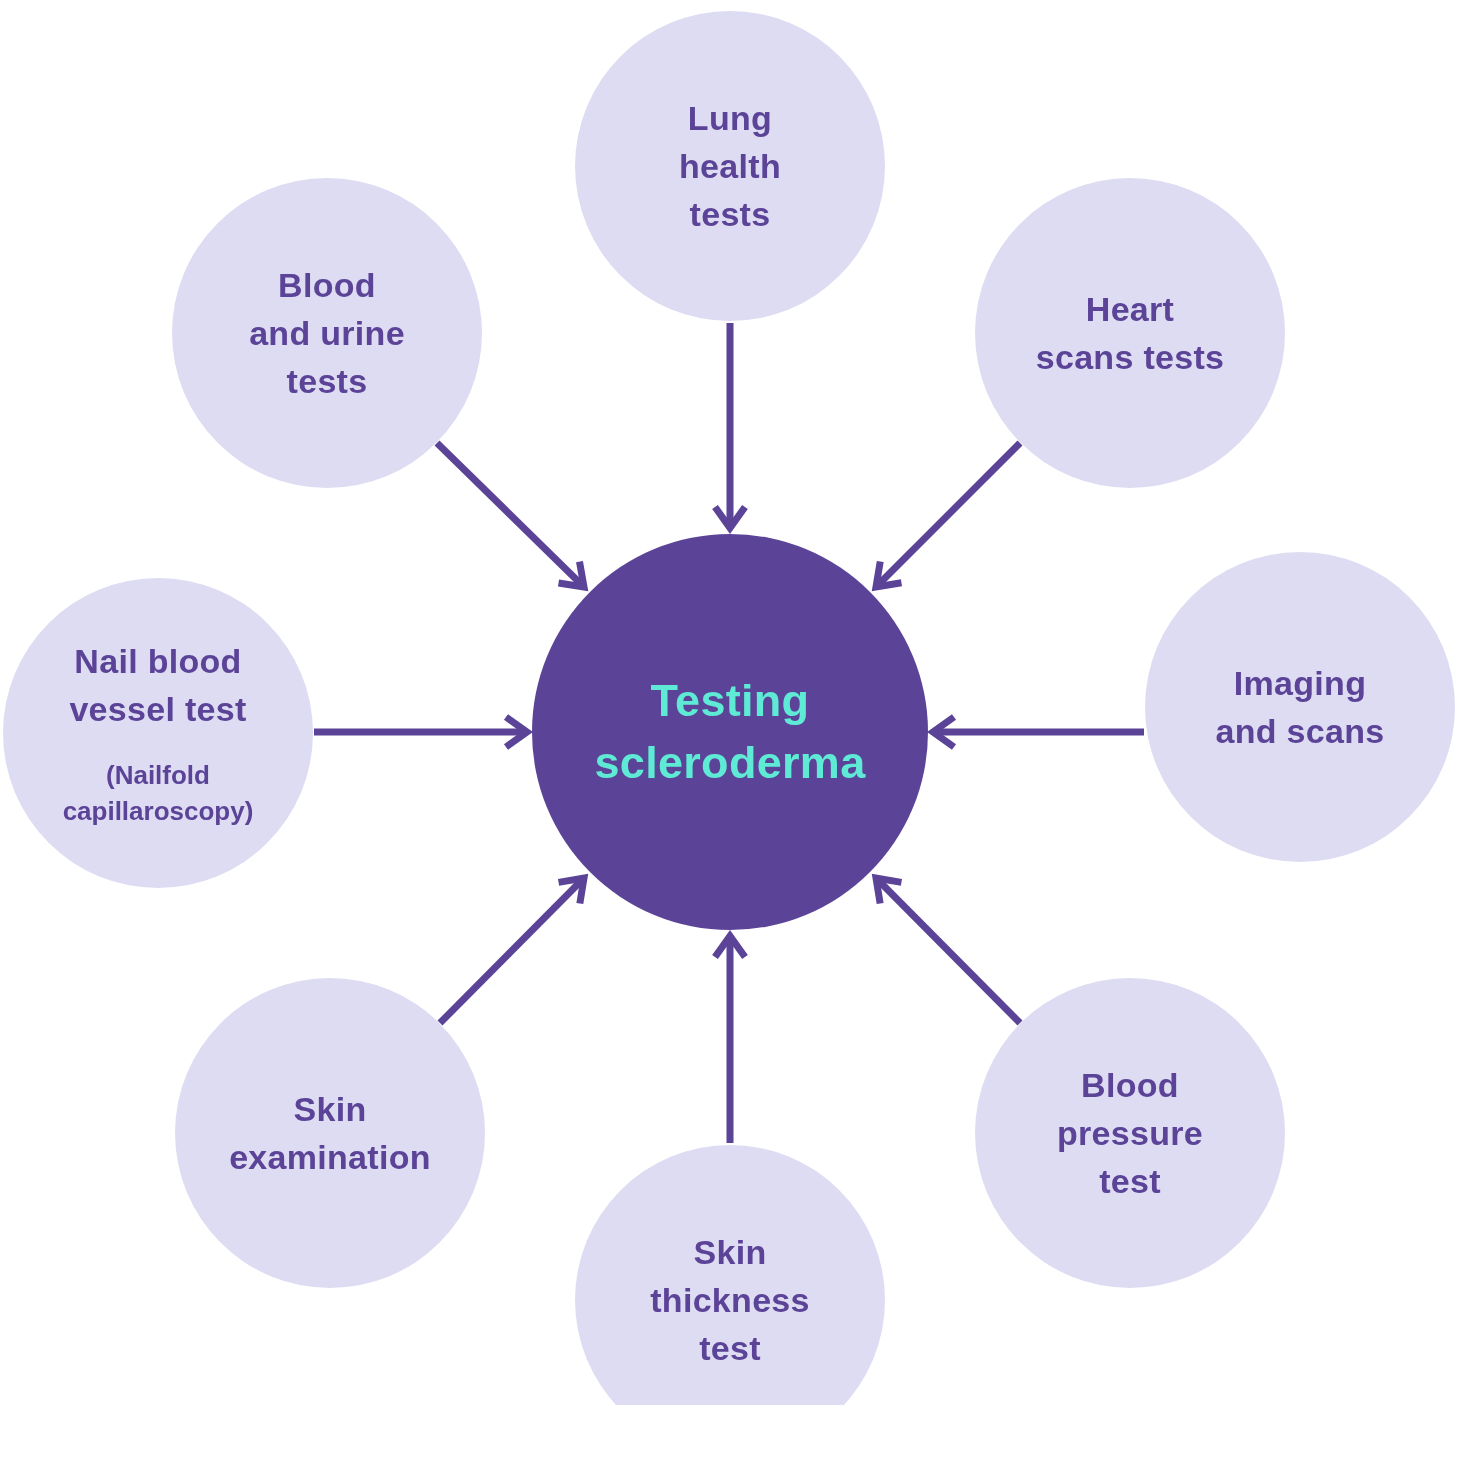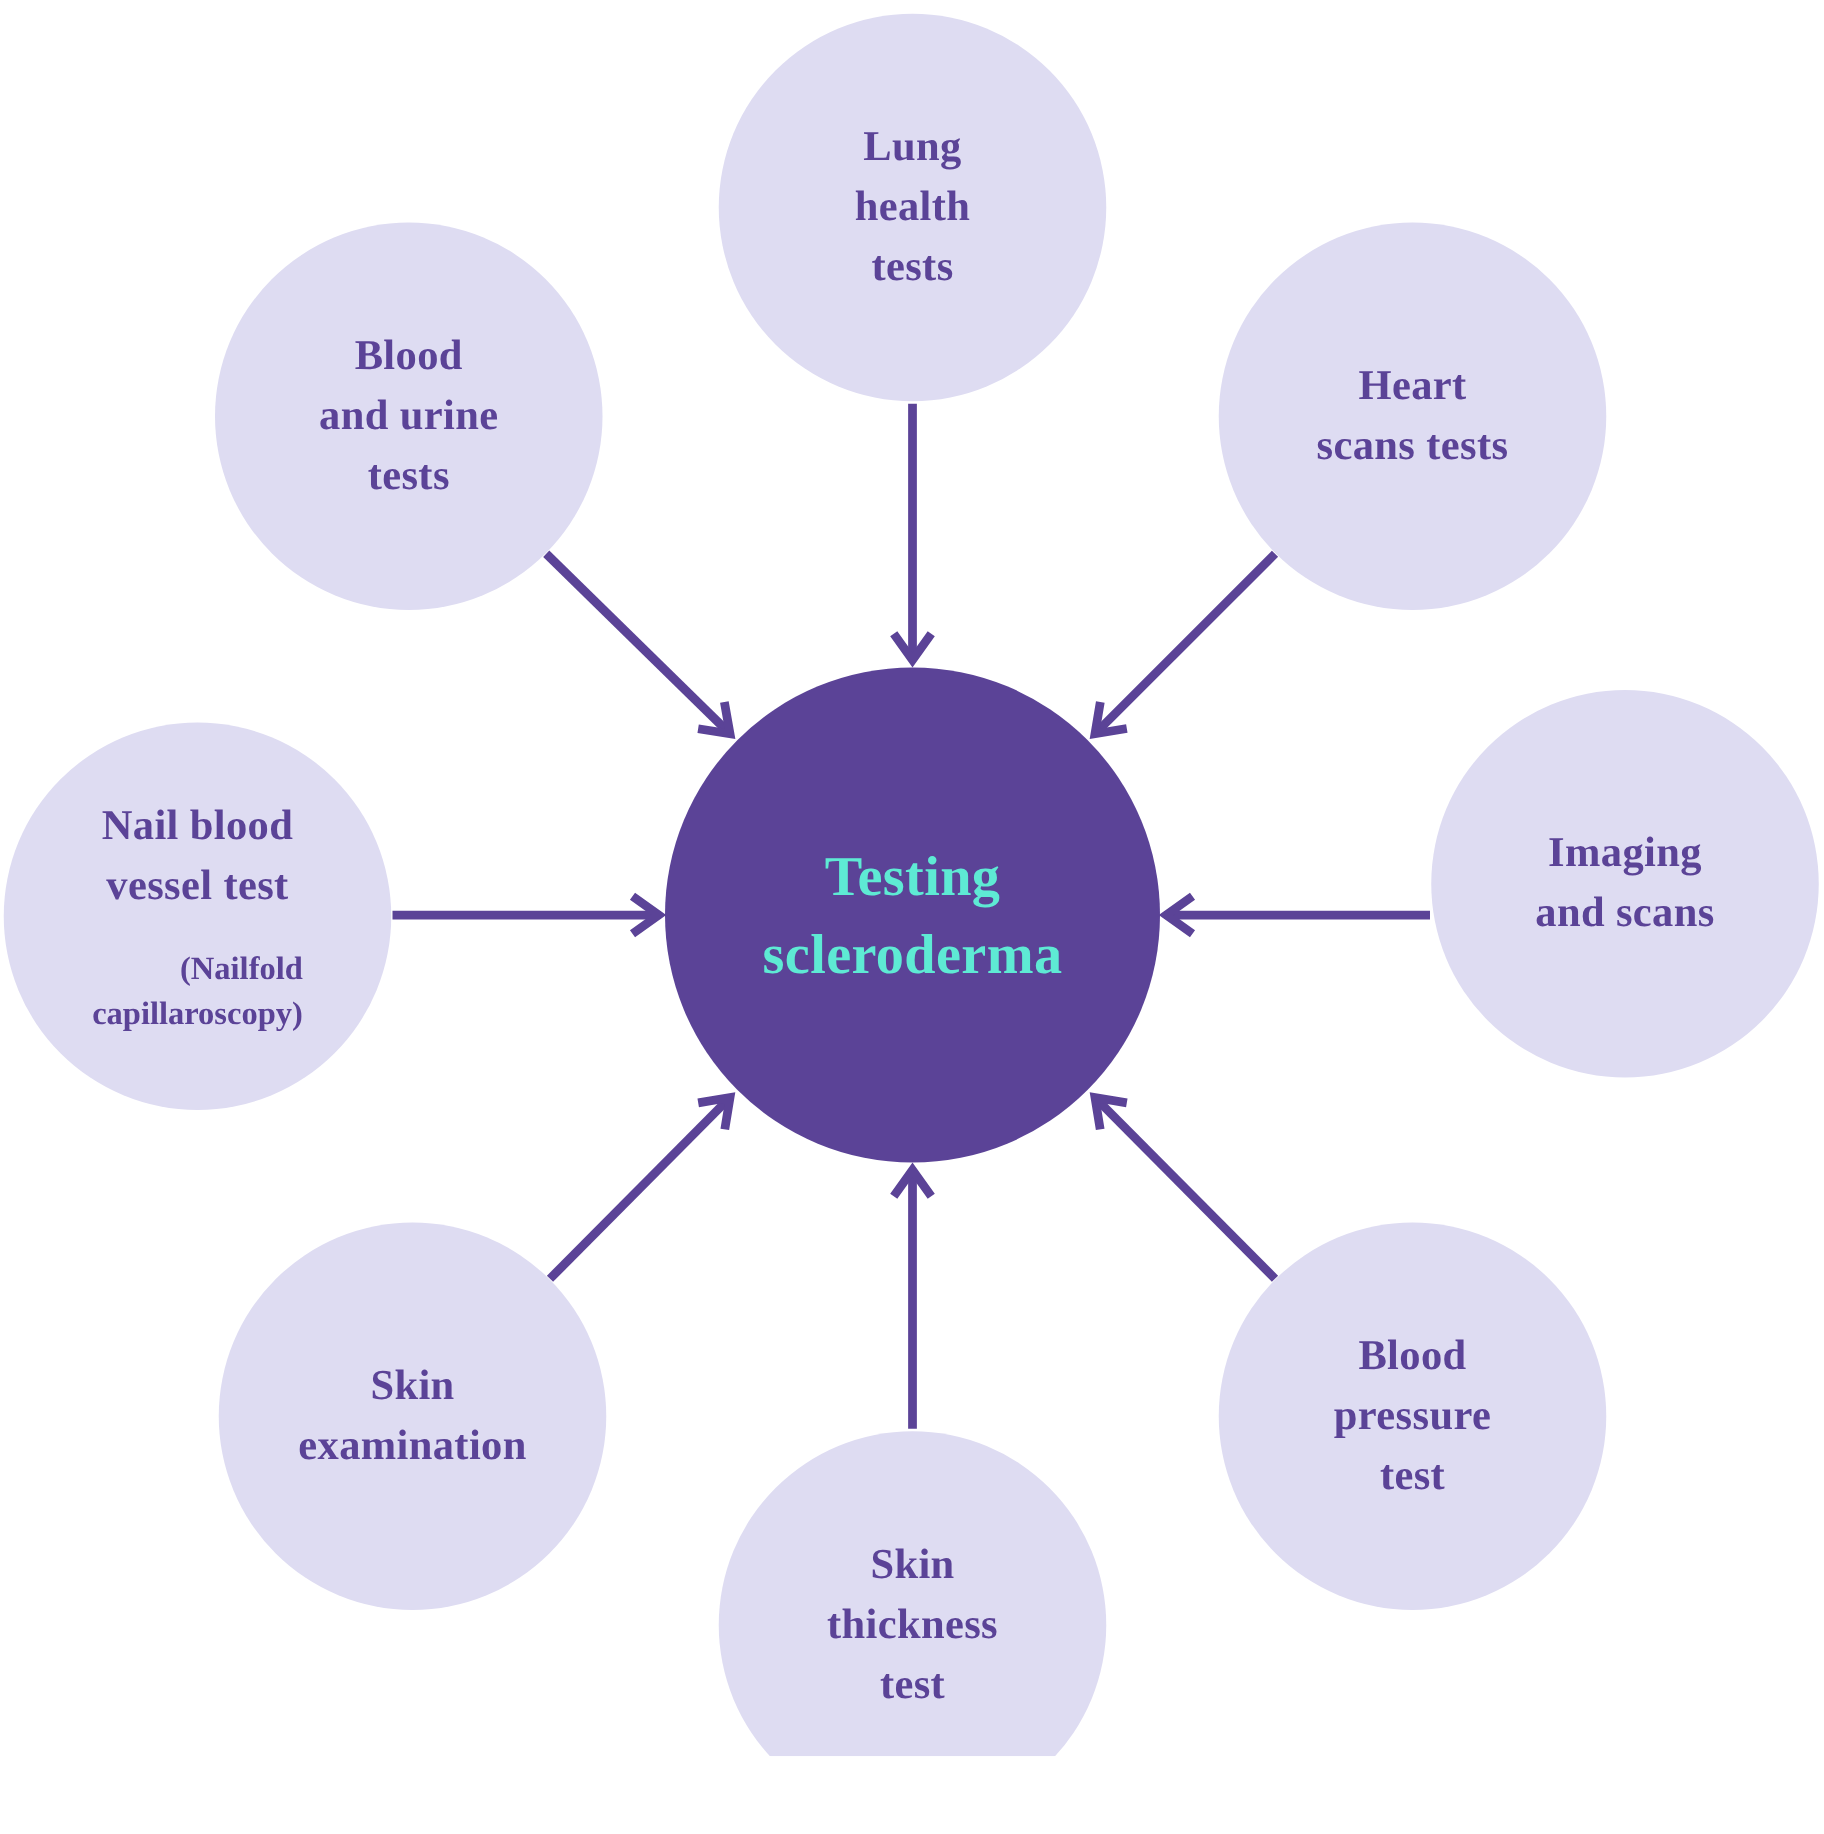--- a/index.html
+++ b/index.html
@@ -1,21 +1,21 @@
 <!DOCTYPE html>
 <html><head>
 <meta charset="utf-8">
 <style>
   html, body { margin: 0; padding: 0; background: #ffffff; }
   .canvas {
     position: relative;
     width: 1459px;
     height: 1405px;
     background: #ffffff;
-    font-family: Liberation Serif, serif;
+    font-family: Liberation Sans, sans-serif;
     overflow: hidden;
   }
   svg.arrows {
     position: absolute;
     left: 0; top: 0;
     width: 1459px; height: 1467px;
     pointer-events: none;
   }
   .node {
     position: absolute;
@@ -37,21 +37,20 @@
     line-height: 48px;
     letter-spacing: 0.3px;
   }
   .node .sublabel {
     white-space: pre-line;
     color: #5b4397;
     font-weight: 700;
     font-size: 26px;
     line-height: 36px;
     margin-top: 0;
-    text-align: right;
   }
   .center-node {
     position: absolute;
     left: 532px;
     top: 534px;
     width: 396px;
     height: 396px;
     border-radius: 50%;
     background: #5b4397;
     display: flex;

